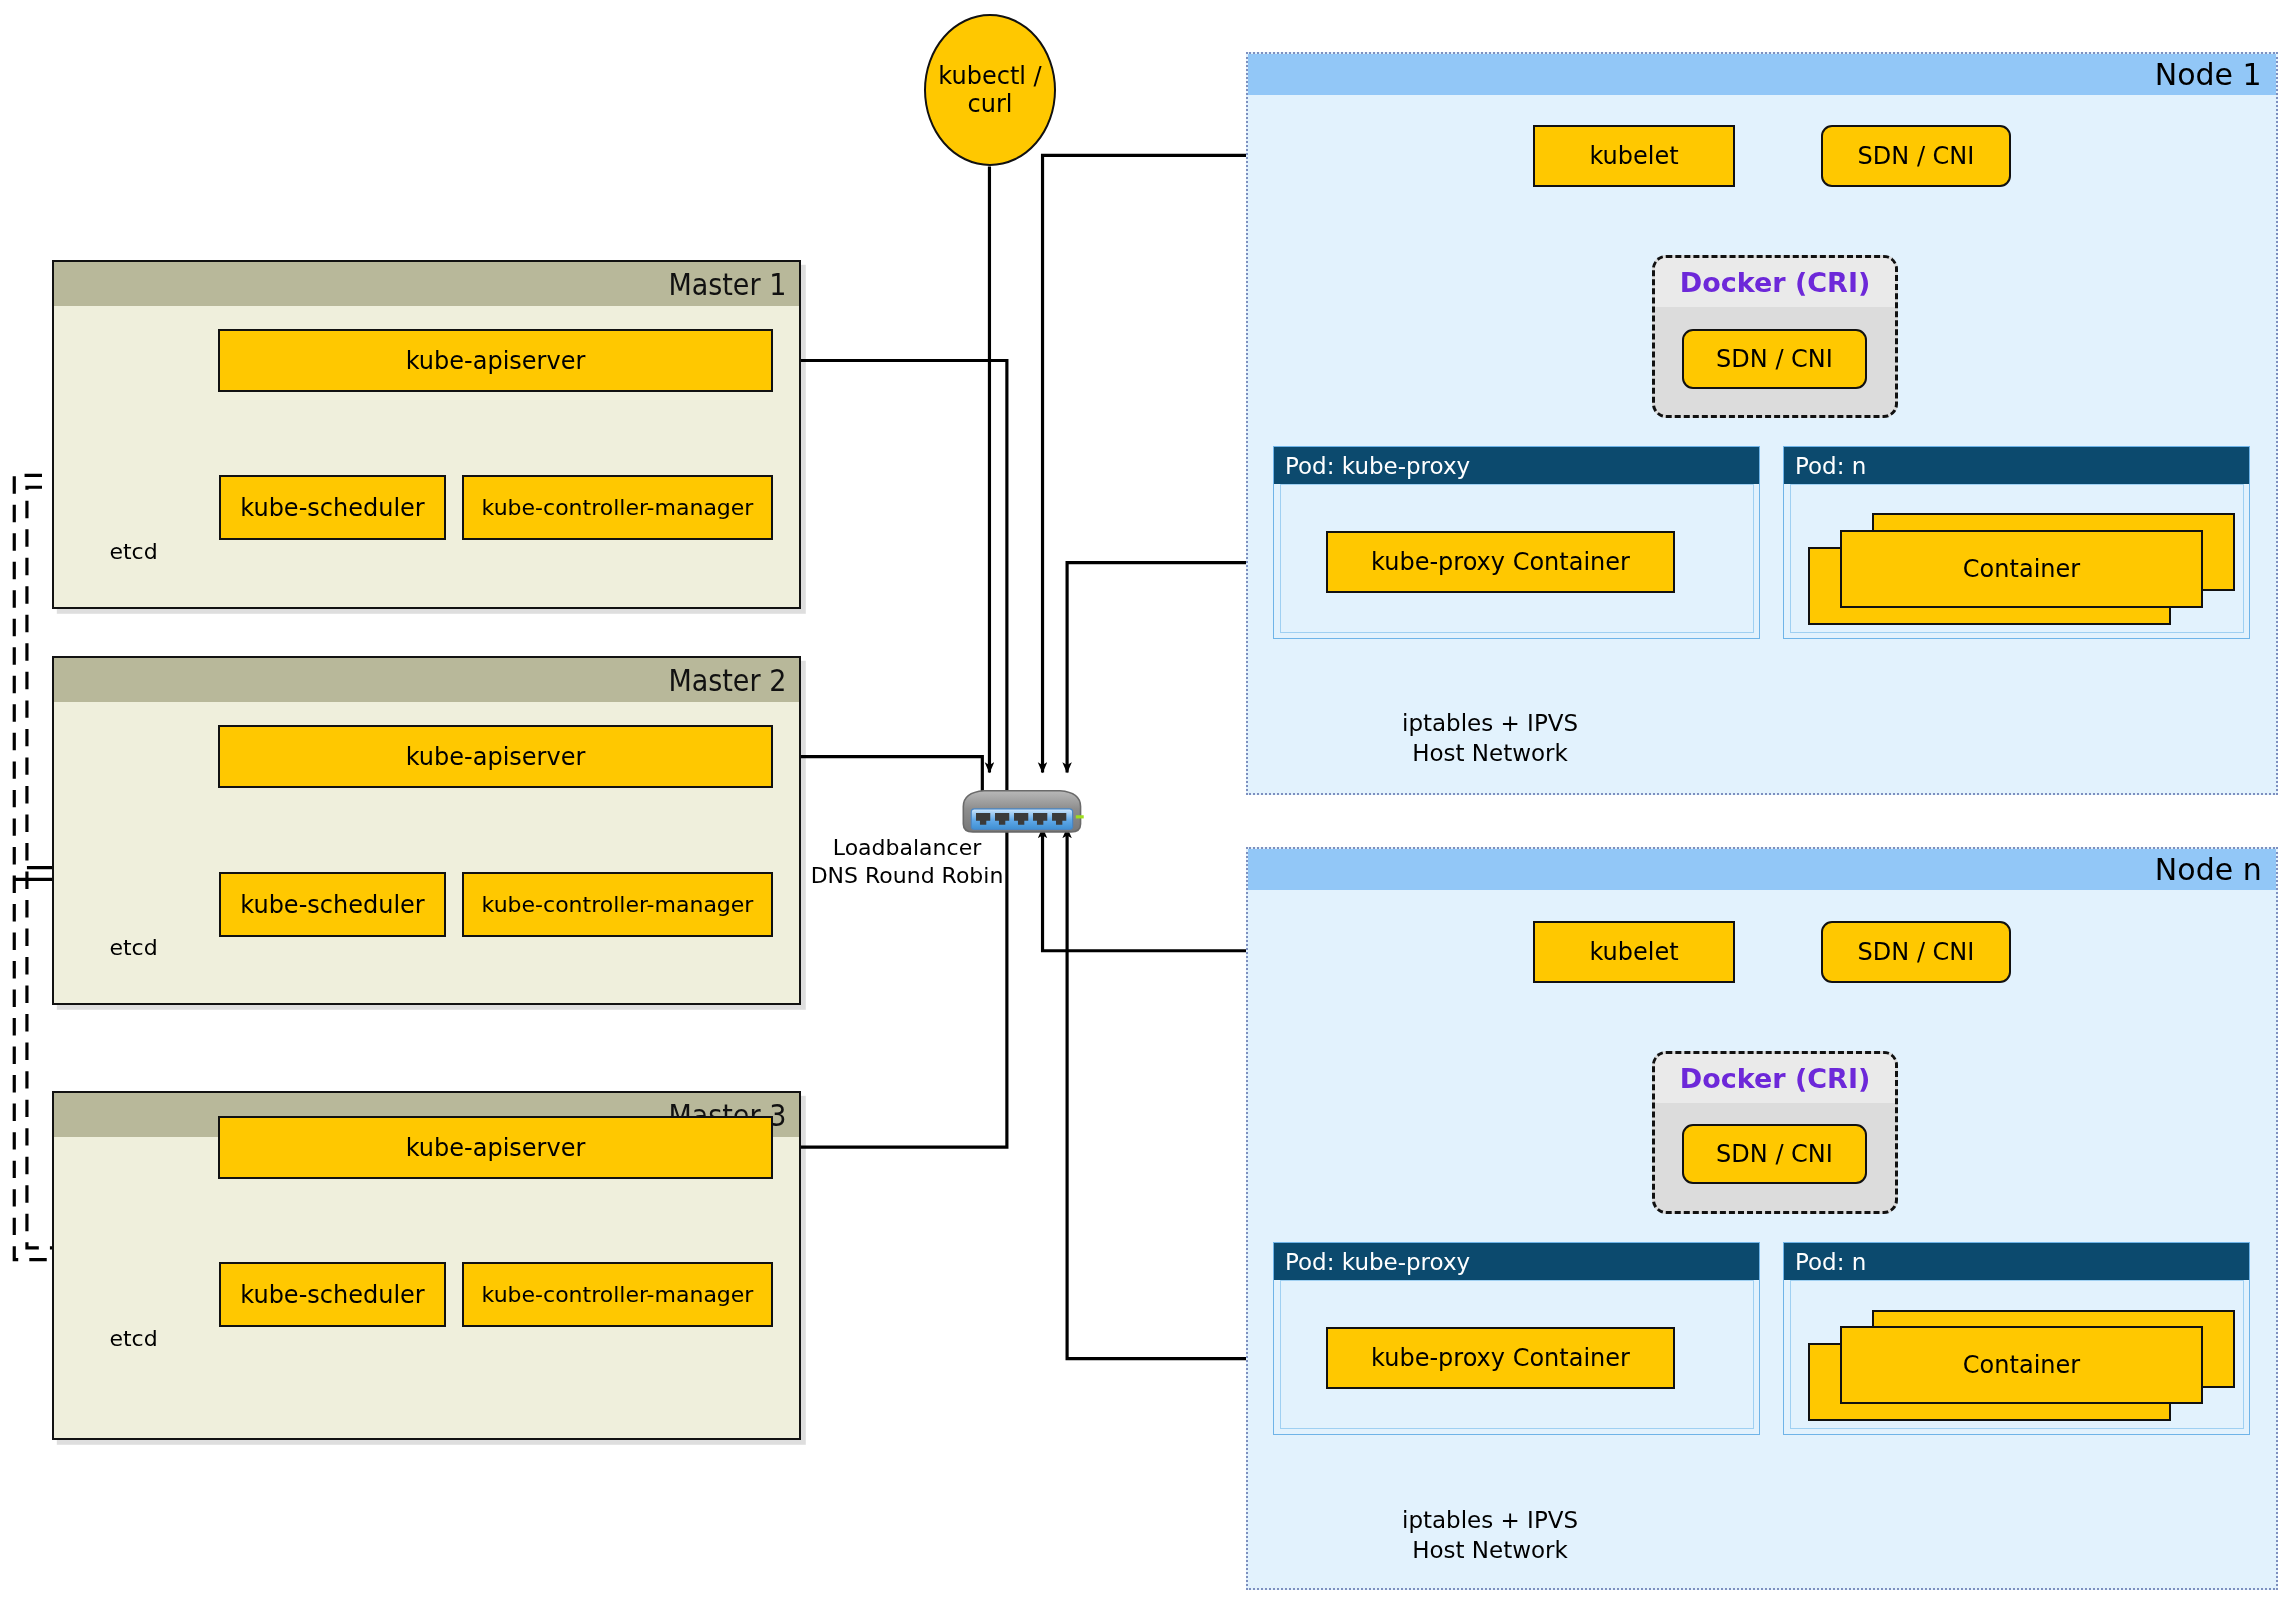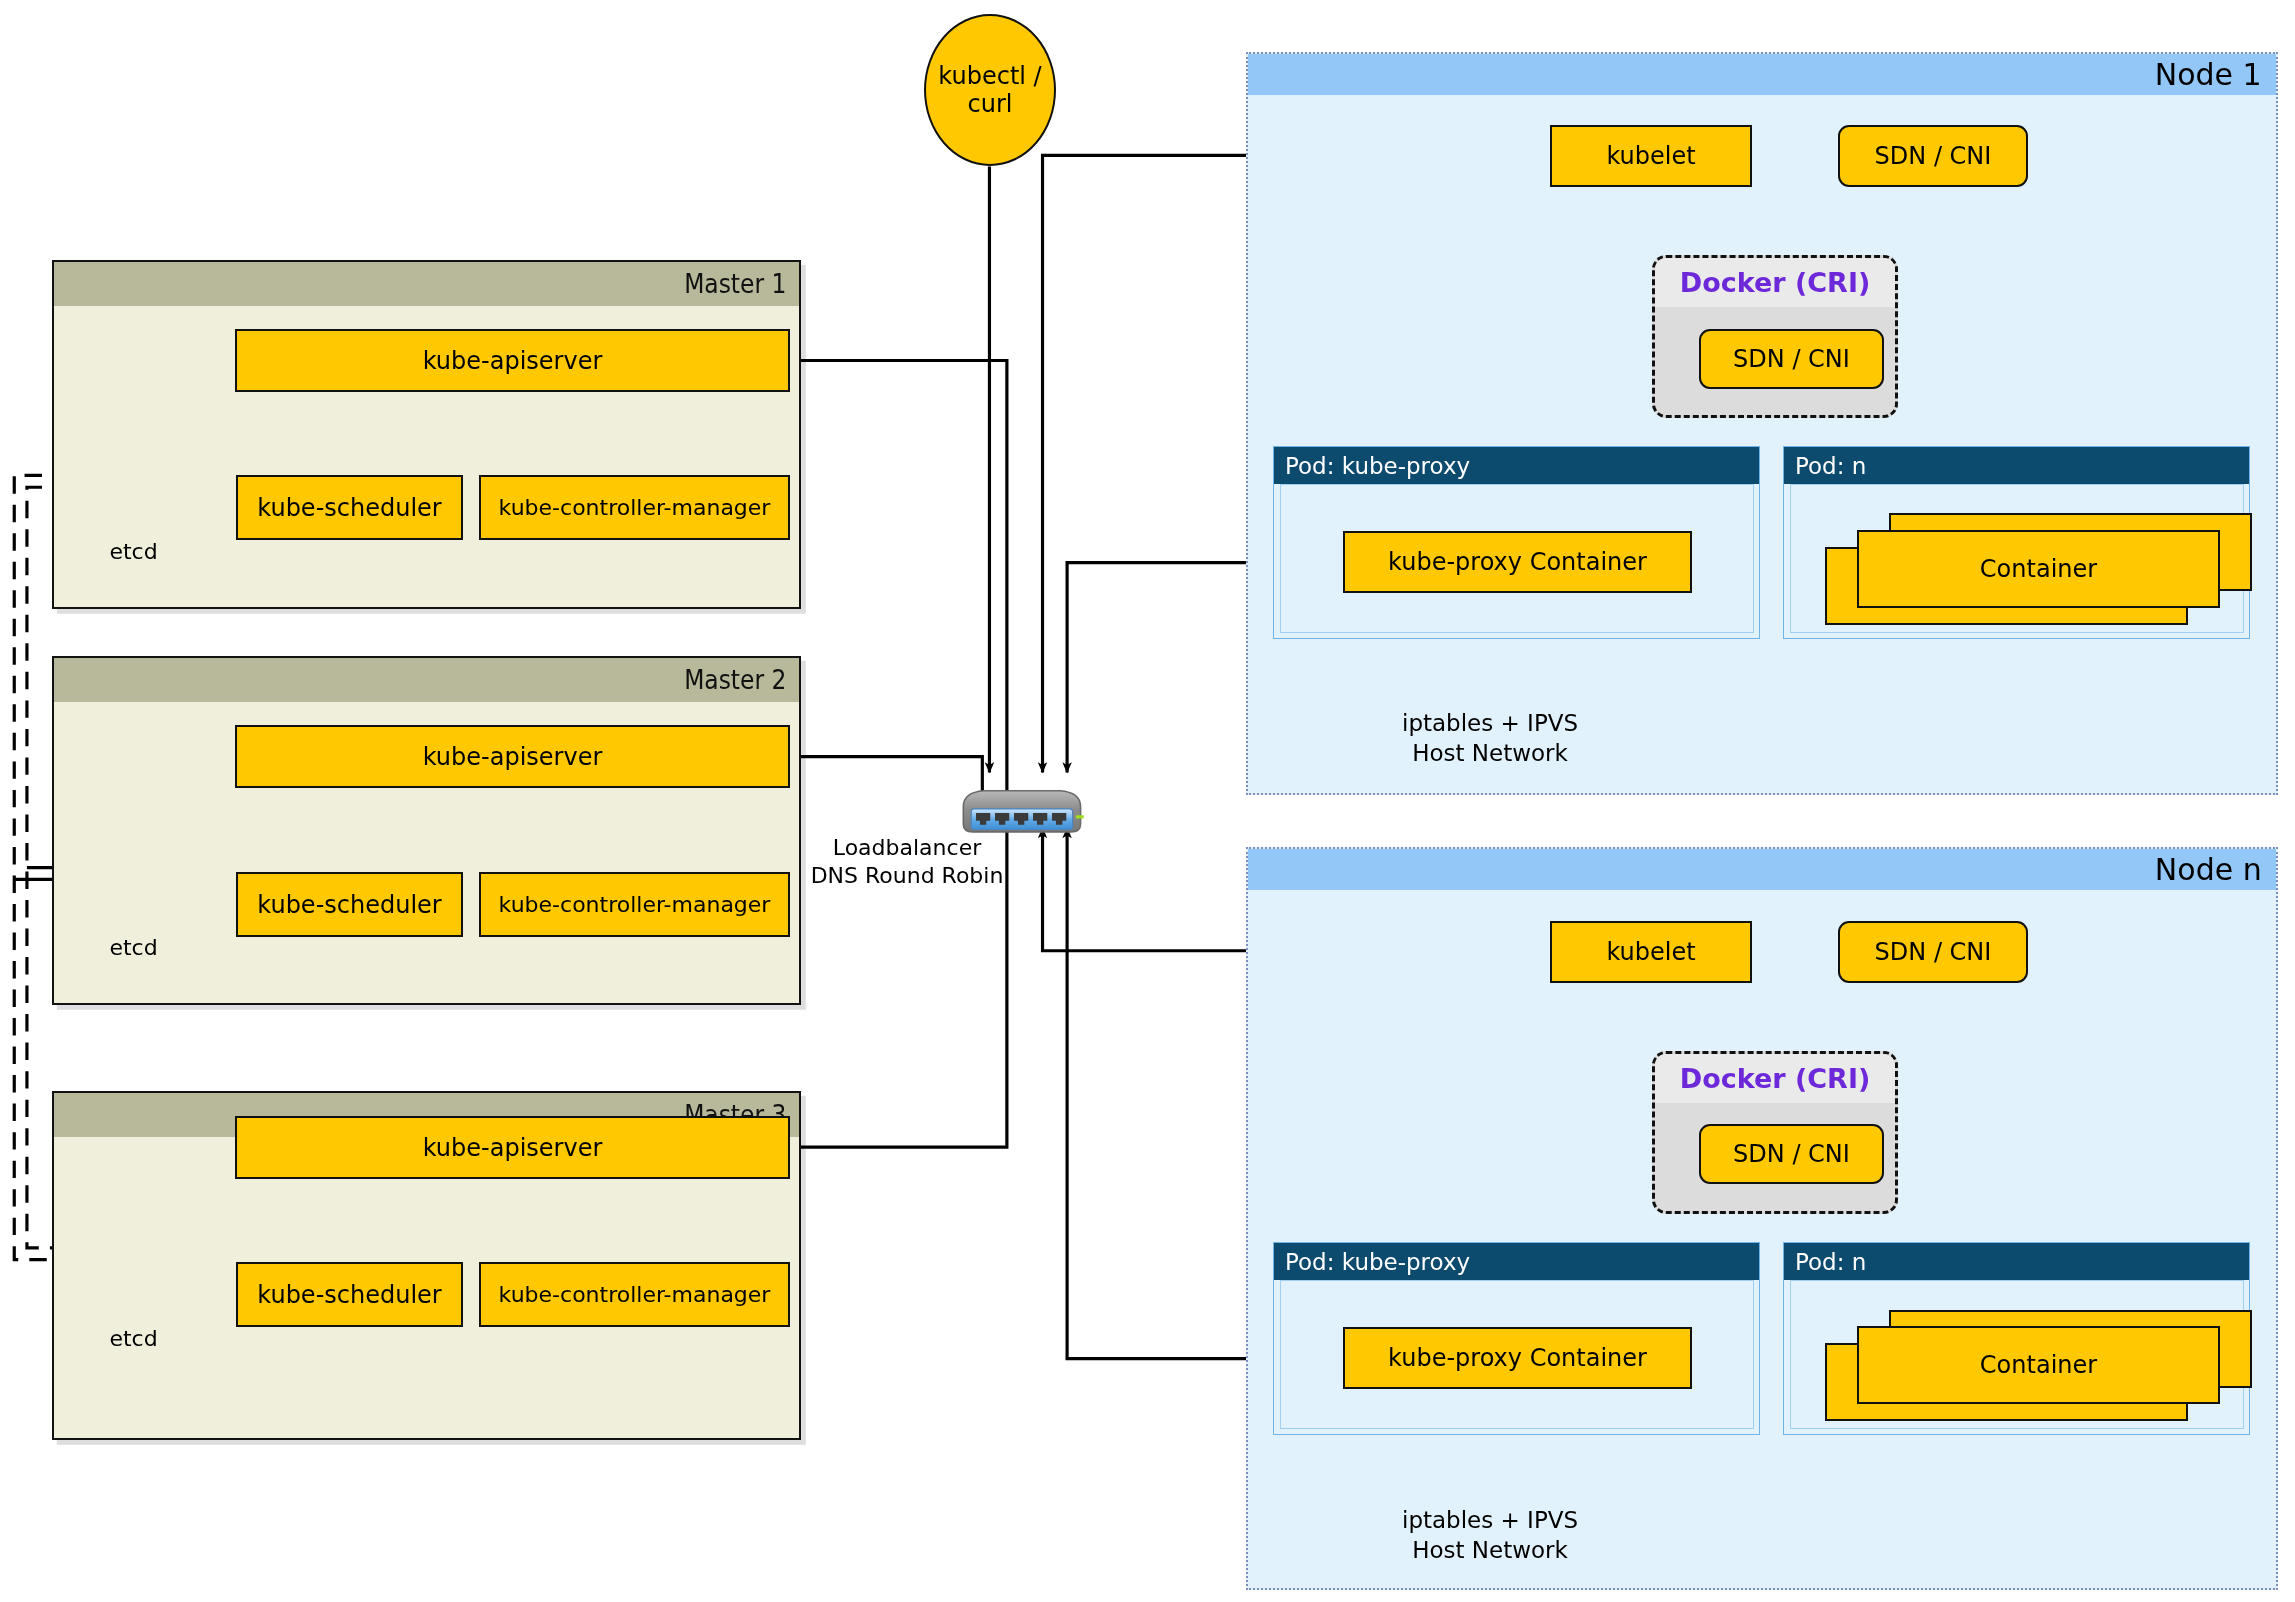--- a/index.html
+++ b/index.html
@@ -9,26 +9,26 @@
   svg.layer{position:absolute;left:0;top:0;width:2295px;height:1602px;overflow:visible;}
   .txt{position:absolute;display:flex;align-items:center;justify-content:center;
        text-align:left;line-height:1.15;color:#000;pointer-events:none;}
 
   
   .master{position:absolute;background:#EFEFDC;border:2.4px solid #121212;
           box-shadow:4.8px 4.8px 0 rgba(0,0,0,0.13);}
   .master-hdr{position:absolute;left:0;top:0;right:0;height:44px;background:#B8B89A;
               display:flex;align-items:center;justify-content:flex-end;
               padding-right:12.7px;box-sizing:border-box;}
-  .master-hdr span{font-size:26px;color:#111;font-family:"DejaVu Sans Condensed","DejaVu Sans",sans-serif;}
+  .master-hdr span{font-size:30px;color:#111;font-family:"DejaVu Sans Condensed","DejaVu Sans",sans-serif;}
 
   
   .ybox{position:absolute;background:#FFC800;border:2.4px solid #111;
         display:flex;align-items:center;justify-content:center;
-        font-size:24px;color:#000;box-sizing:border-box;margin-left:17px;}
+        font-size:24px;color:#000;box-sizing:border-box;}
   .ybox.rounded{border-radius:11px;}
   .ybox.s28{font-size:22px;}
 
   
   .node{position:absolute;background:#E2F2FD;border:2.4px dotted #7d8fbf;box-sizing:border-box;}
   .node-hdr{position:absolute;left:0;top:0;right:0;height:41px;background:#92C7F7;
             display:flex;align-items:center;justify-content:flex-end;padding-right:14.3px;
             box-sizing:border-box;}
   .node-hdr span{font-size:30px;color:#000;}
 

